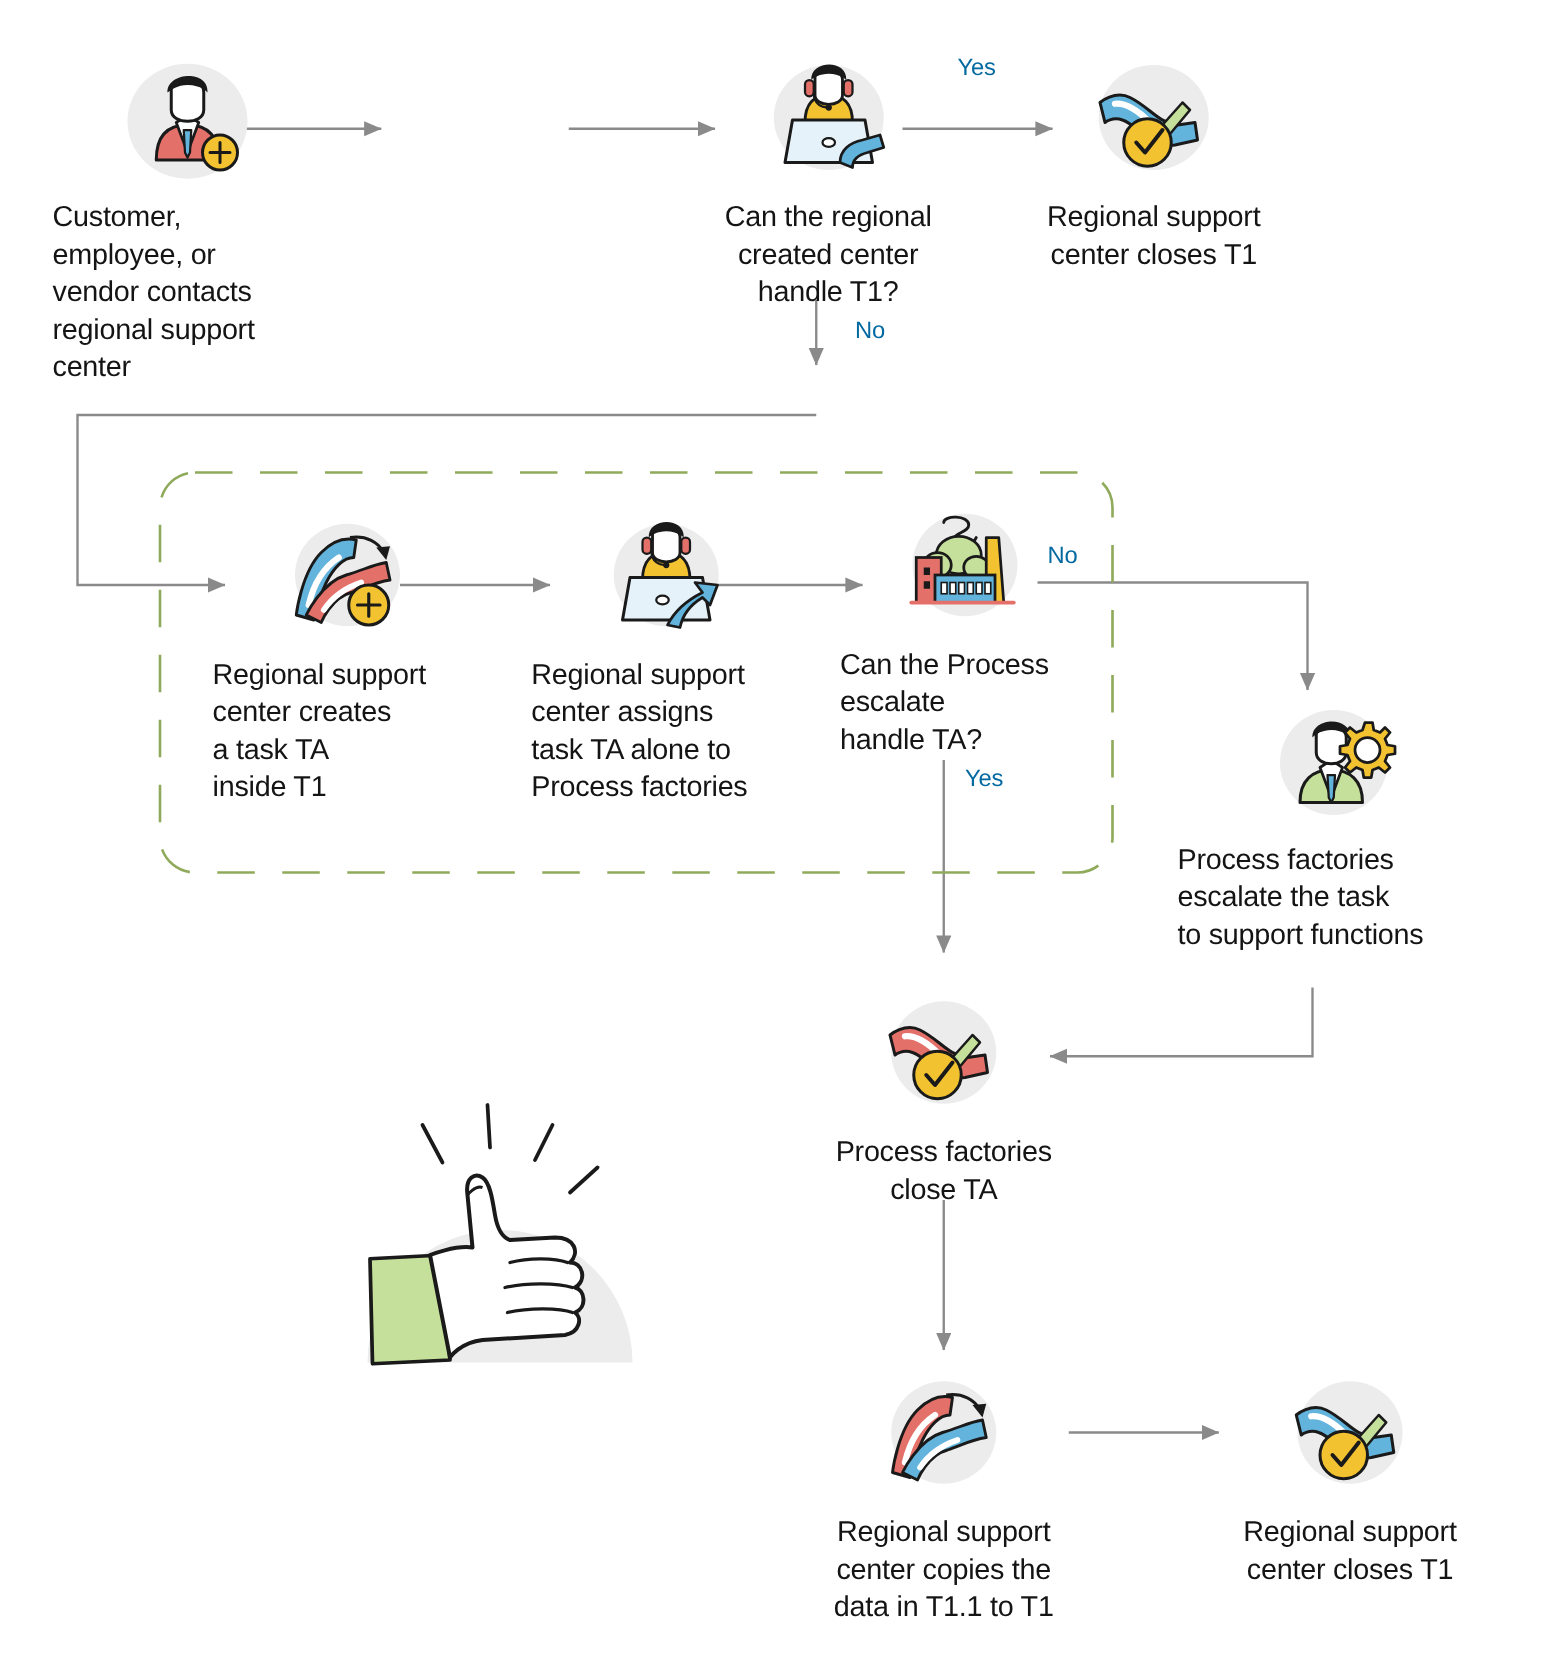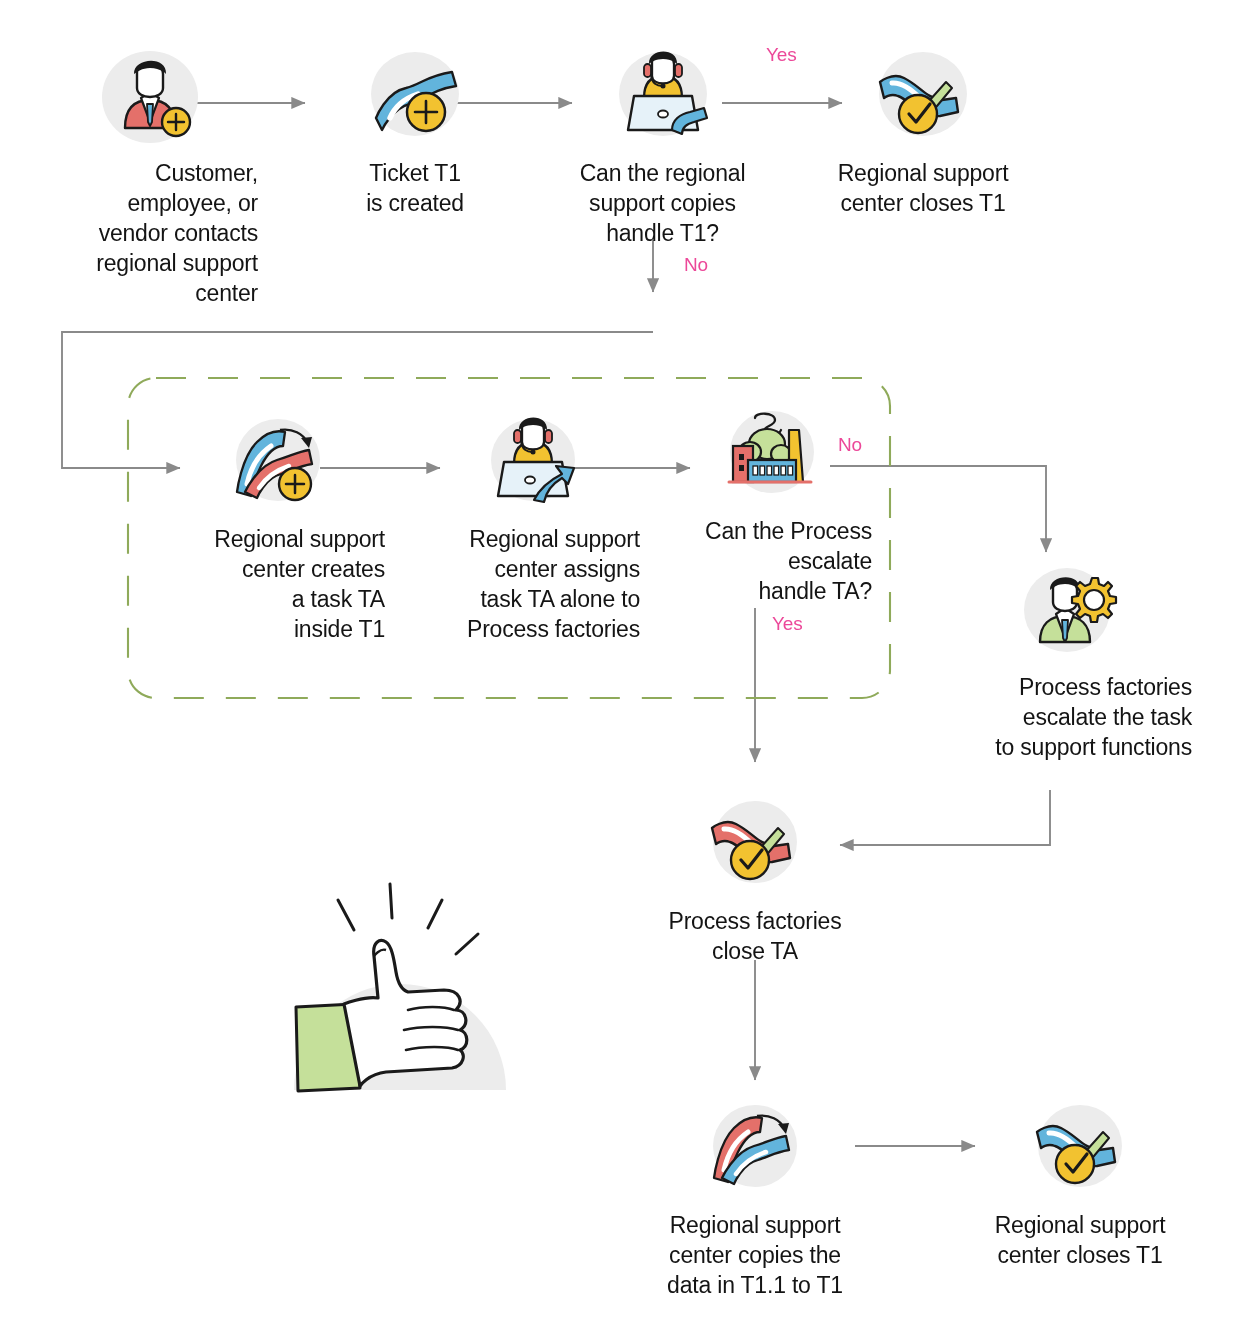--- a/index.html
+++ b/index.html
@@ -6,23 +6,23 @@
   body{font-family:"Liberation Sans","DejaVu Sans",sans-serif;}
   #canvas{position:relative;width:1240px;height:1332px;background:#fff;overflow:hidden;}
   .node{position:absolute;}
   .icon-wrap{position:relative;width:110px;height:110px;margin:0 auto;}
   .icon-wrap svg{display:block;width:110px;height:110px;}
   .label{
     font-size:23px;line-height:30px;color:#141414;
     text-align:center;white-space:pre-line;margin-top:6px;
     letter-spacing:-0.2px;
   }
-  .label.left{text-align:right;margin-left:12px;}
+  .label.left{text-align:left;}
   .edge-label{
-    position:absolute;font-size:19px;line-height:22px;color:#ec4899;
+    position:absolute;font-size:19px;line-height:22px;color:#0369a1;
     letter-spacing:-0.1px;
   }
   svg.wires{position:absolute;left:0;top:0;width:1240px;height:1332px;overflow:visible;}
   .thumb{position:absolute;}
 </style>
 </head>
 <body>
 
 <div id="canvas">
 
@@ -76,52 +76,39 @@
         <path d="M81,72 L81,88 M73,80 L89,80" stroke="#1a1a1a" stroke-width="2.4" stroke-linecap="round"></path>
       </svg>
     </div>
     <div class="label left">Customer,
 employee, or
 vendor contacts
 regional support
 center</div>
   </div>
 
-  <div class="node" style="left:325px;top:42px;width:180px;">
-    <div class="icon-wrap">
-      <svg viewBox="0 0 110 110">
-        <ellipse cx="55" cy="52" rx="44" ry="42" fill="#ececec"></ellipse>
-        <path d="M16,76 C16,76 26,50 46,46 C62,42 66,34 92,30 L96,44 C70,48 66,58 50,62 C32,66 22,88 22,88 Z" fill="#62b4dc" stroke="#1a1a1a" stroke-width="2.4" stroke-linejoin="round"></path>
-        <path d="M30,76 C36,62 46,56 58,52" stroke="#fff" stroke-width="5.5" fill="none" stroke-linecap="round"></path>
-        <circle cx="66" cy="70" r="19" fill="#f2c230" stroke="#1a1a1a" stroke-width="2.5"></circle>
-        <path d="M66,59 L66,81 M55,70 L77,70" stroke="#1a1a1a" stroke-width="2.6" stroke-linecap="round"></path>
-      </svg>
-    </div>
-    <div class="label">Ticket T1
-is created</div>
-  </div>
 
   <div class="node" style="left:555px;top:42px;width:215px;">
     <div class="icon-wrap">
       <svg viewBox="0 0 110 110">
         <ellipse cx="55" cy="52" rx="44" ry="42" fill="#ececec"></ellipse>
         <path d="M36,56 C36,40 44,34 55,34 C66,34 74,40 74,56 Z" fill="#f2c230" stroke="#1a1a1a" stroke-width="2.3"></path>
         <path d="M44,20 C44,10 66,10 66,22 L66,34 C66,44 44,44 44,34 Z" fill="#fff" stroke="#1a1a1a" stroke-width="2.3"></path>
         <path d="M41,22 C40,6 70,5 69,22 C69,22 64,17 55,17 C48,17 43,20 41,22 Z" fill="#1a1a1a"></path>
         <rect x="36" y="22" width="7" height="13" rx="3.5" fill="#e4706a" stroke="#1a1a1a" stroke-width="1.8"></rect>
         <rect x="67" y="22" width="7" height="13" rx="3.5" fill="#e4706a" stroke="#1a1a1a" stroke-width="1.8"></rect>
         <path d="M43,32 C43,42 50,44 54,44" stroke="#1a1a1a" stroke-width="1.8" fill="none"></path>
         <circle cx="55" cy="44" r="2.5" fill="#1a1a1a"></circle>
         <path d="M26,54 L84,54 L90,88 L20,88 Z" fill="#e6f2f9" stroke="#1a1a1a" stroke-width="2.4" stroke-linejoin="round"></path>
         <ellipse cx="55" cy="72" rx="5" ry="3.5" fill="#fff" stroke="#1a1a1a" stroke-width="1.8"></ellipse>
         <path d="M64,88 C64,78 72,72 82,70 L96,66 L99,76 L86,80 C78,82 74,86 74,92 Z" fill="#62b4dc" stroke="#1a1a1a" stroke-width="2.2" stroke-linejoin="round"></path>
       </svg>
     </div>
     <div class="label">Can the regional
-support copies
+created center
 handle T1?</div>
   </div>
 
   <div class="node" style="left:818px;top:42px;width:210px;">
     <div class="icon-wrap">
       <svg viewBox="0 0 110 110">
         <ellipse cx="55" cy="52" rx="44" ry="42" fill="#ececec"></ellipse>
         <path d="M12,40 C12,40 24,30 36,36 C52,44 58,56 74,58 L88,56 L90,70 L72,74 C52,76 42,58 30,54 C22,51 16,56 16,56 Z" fill="#62b4dc" stroke="#1a1a1a" stroke-width="2.4" stroke-linejoin="round"></path>
         <path d="M24,41 C34,40 44,48 52,56" stroke="#fff" stroke-width="5" fill="none" stroke-linecap="round"></path>
         <path d="M42,70 L54,82 L84,46 L78,40 L53,68 L46,62 Z" fill="#c5e09a" stroke="#1a1a1a" stroke-width="2" stroke-linejoin="round"></path>

